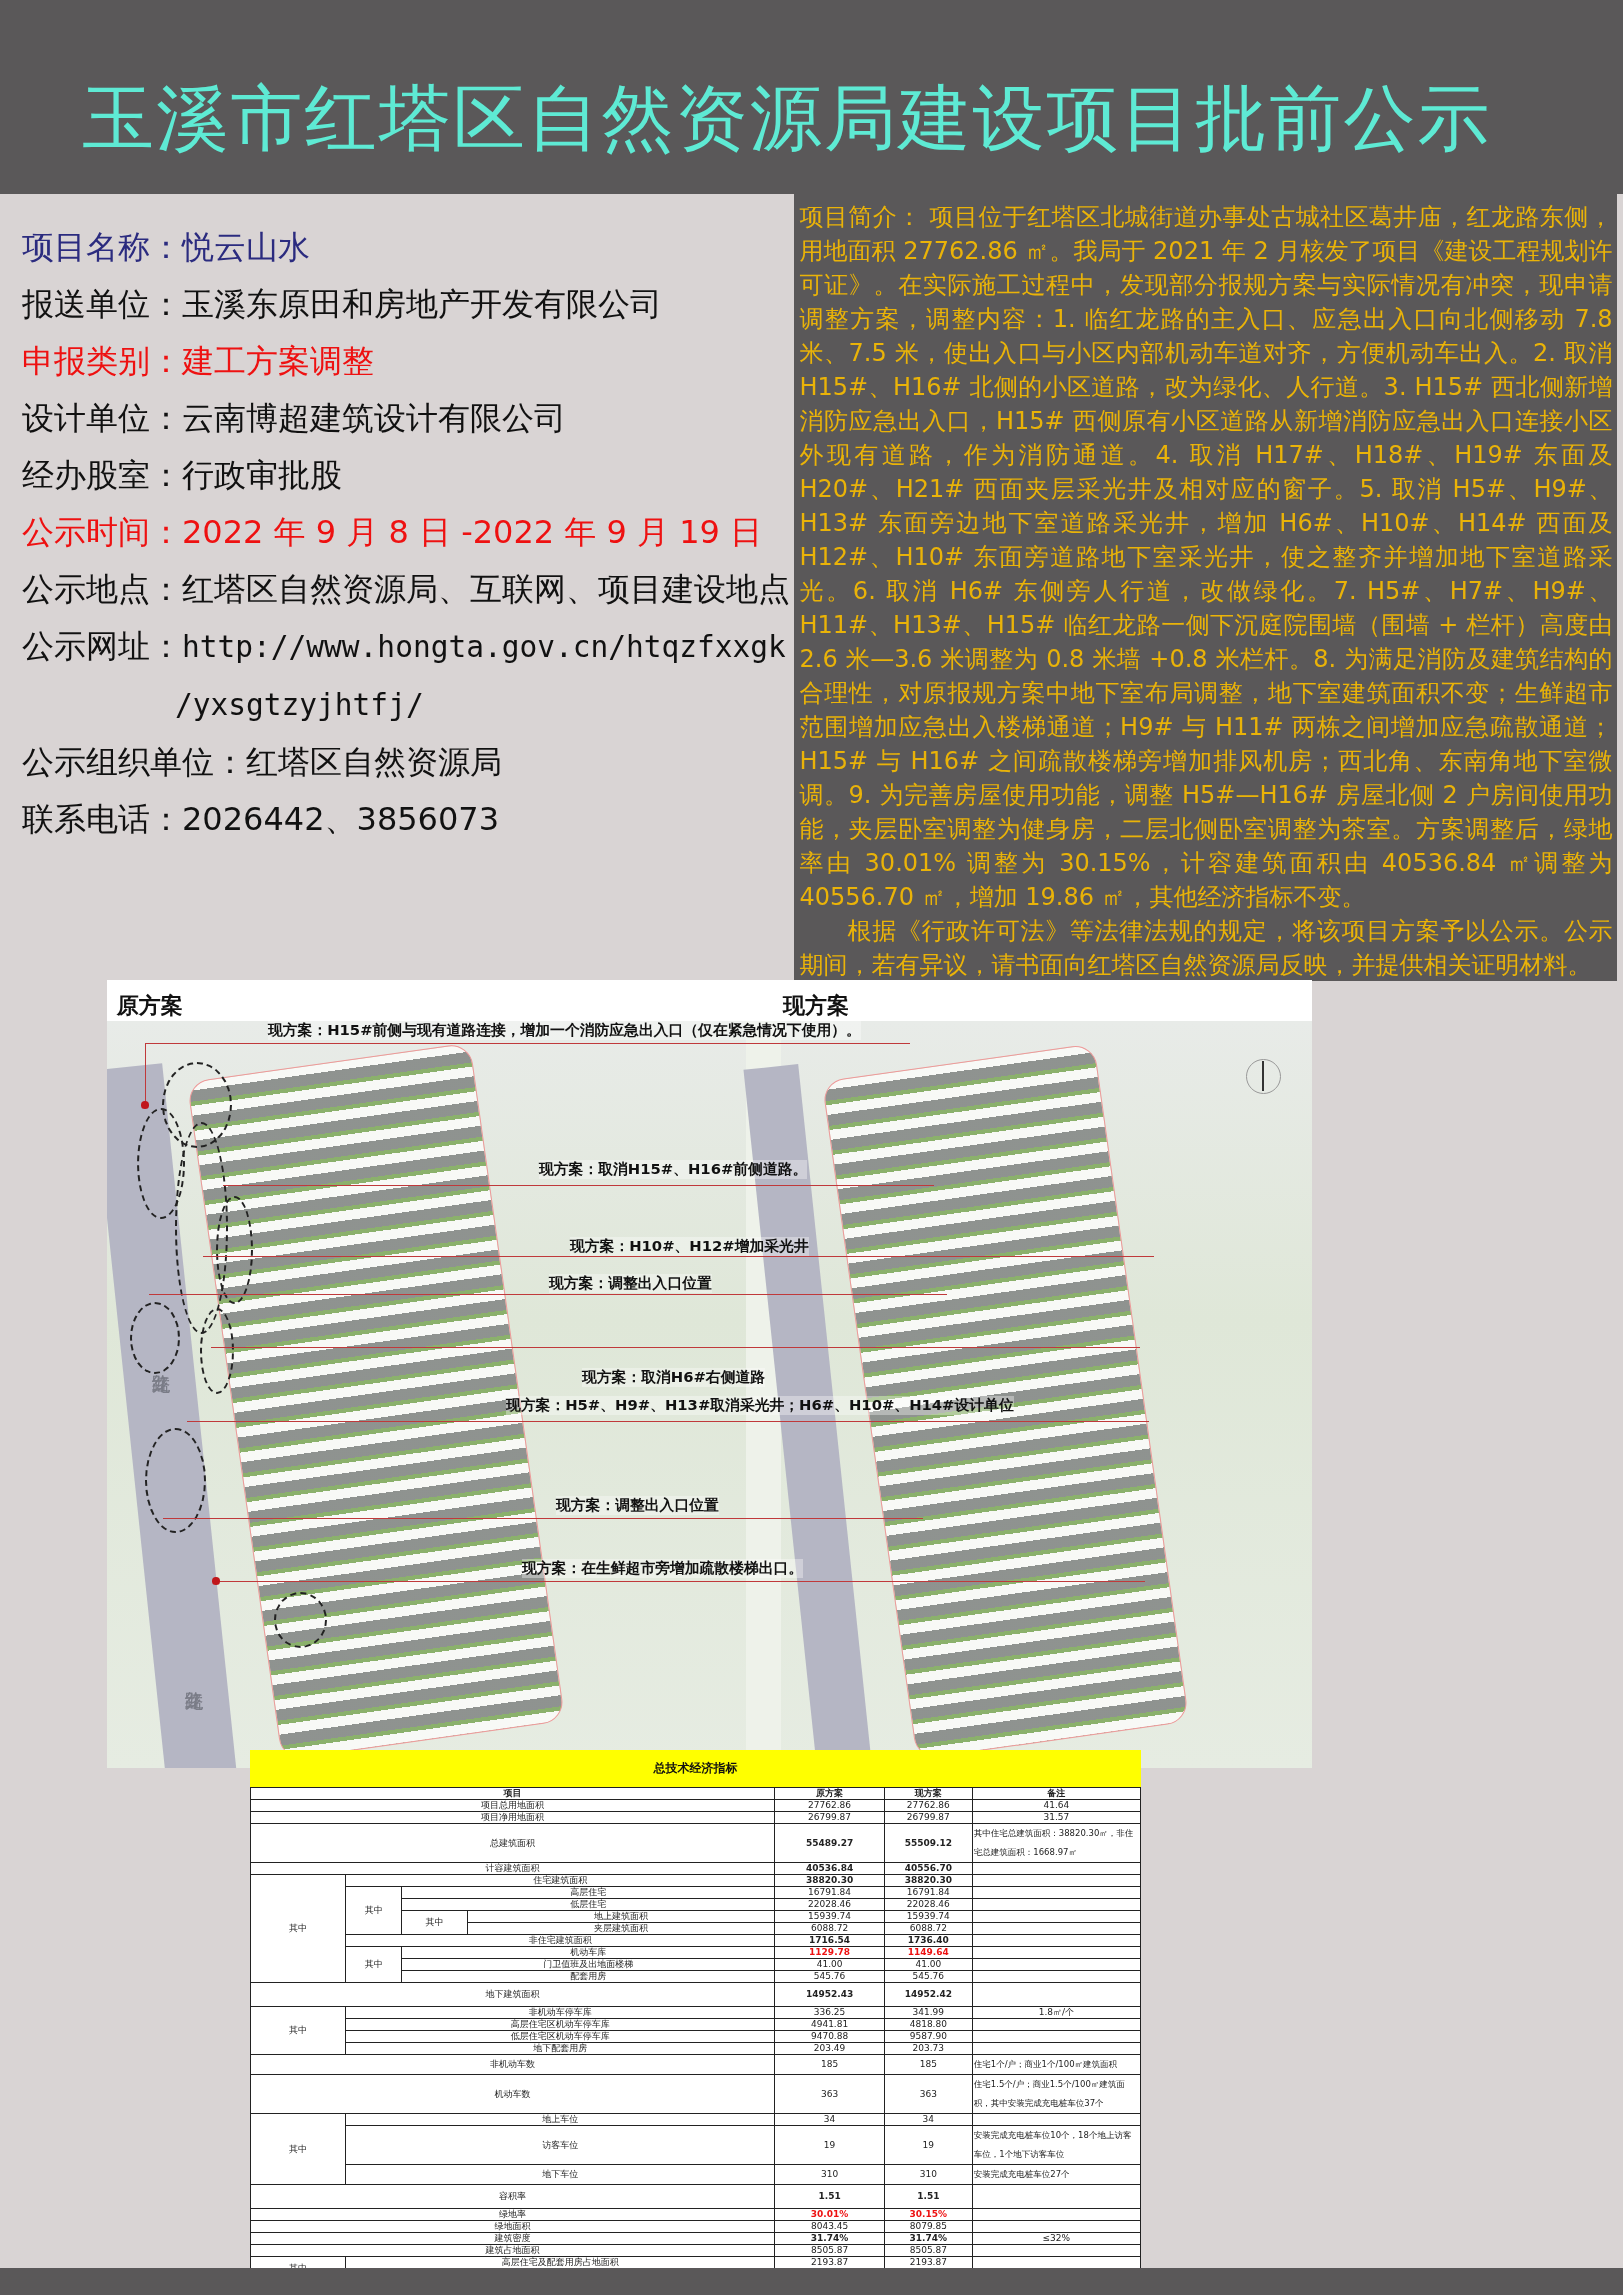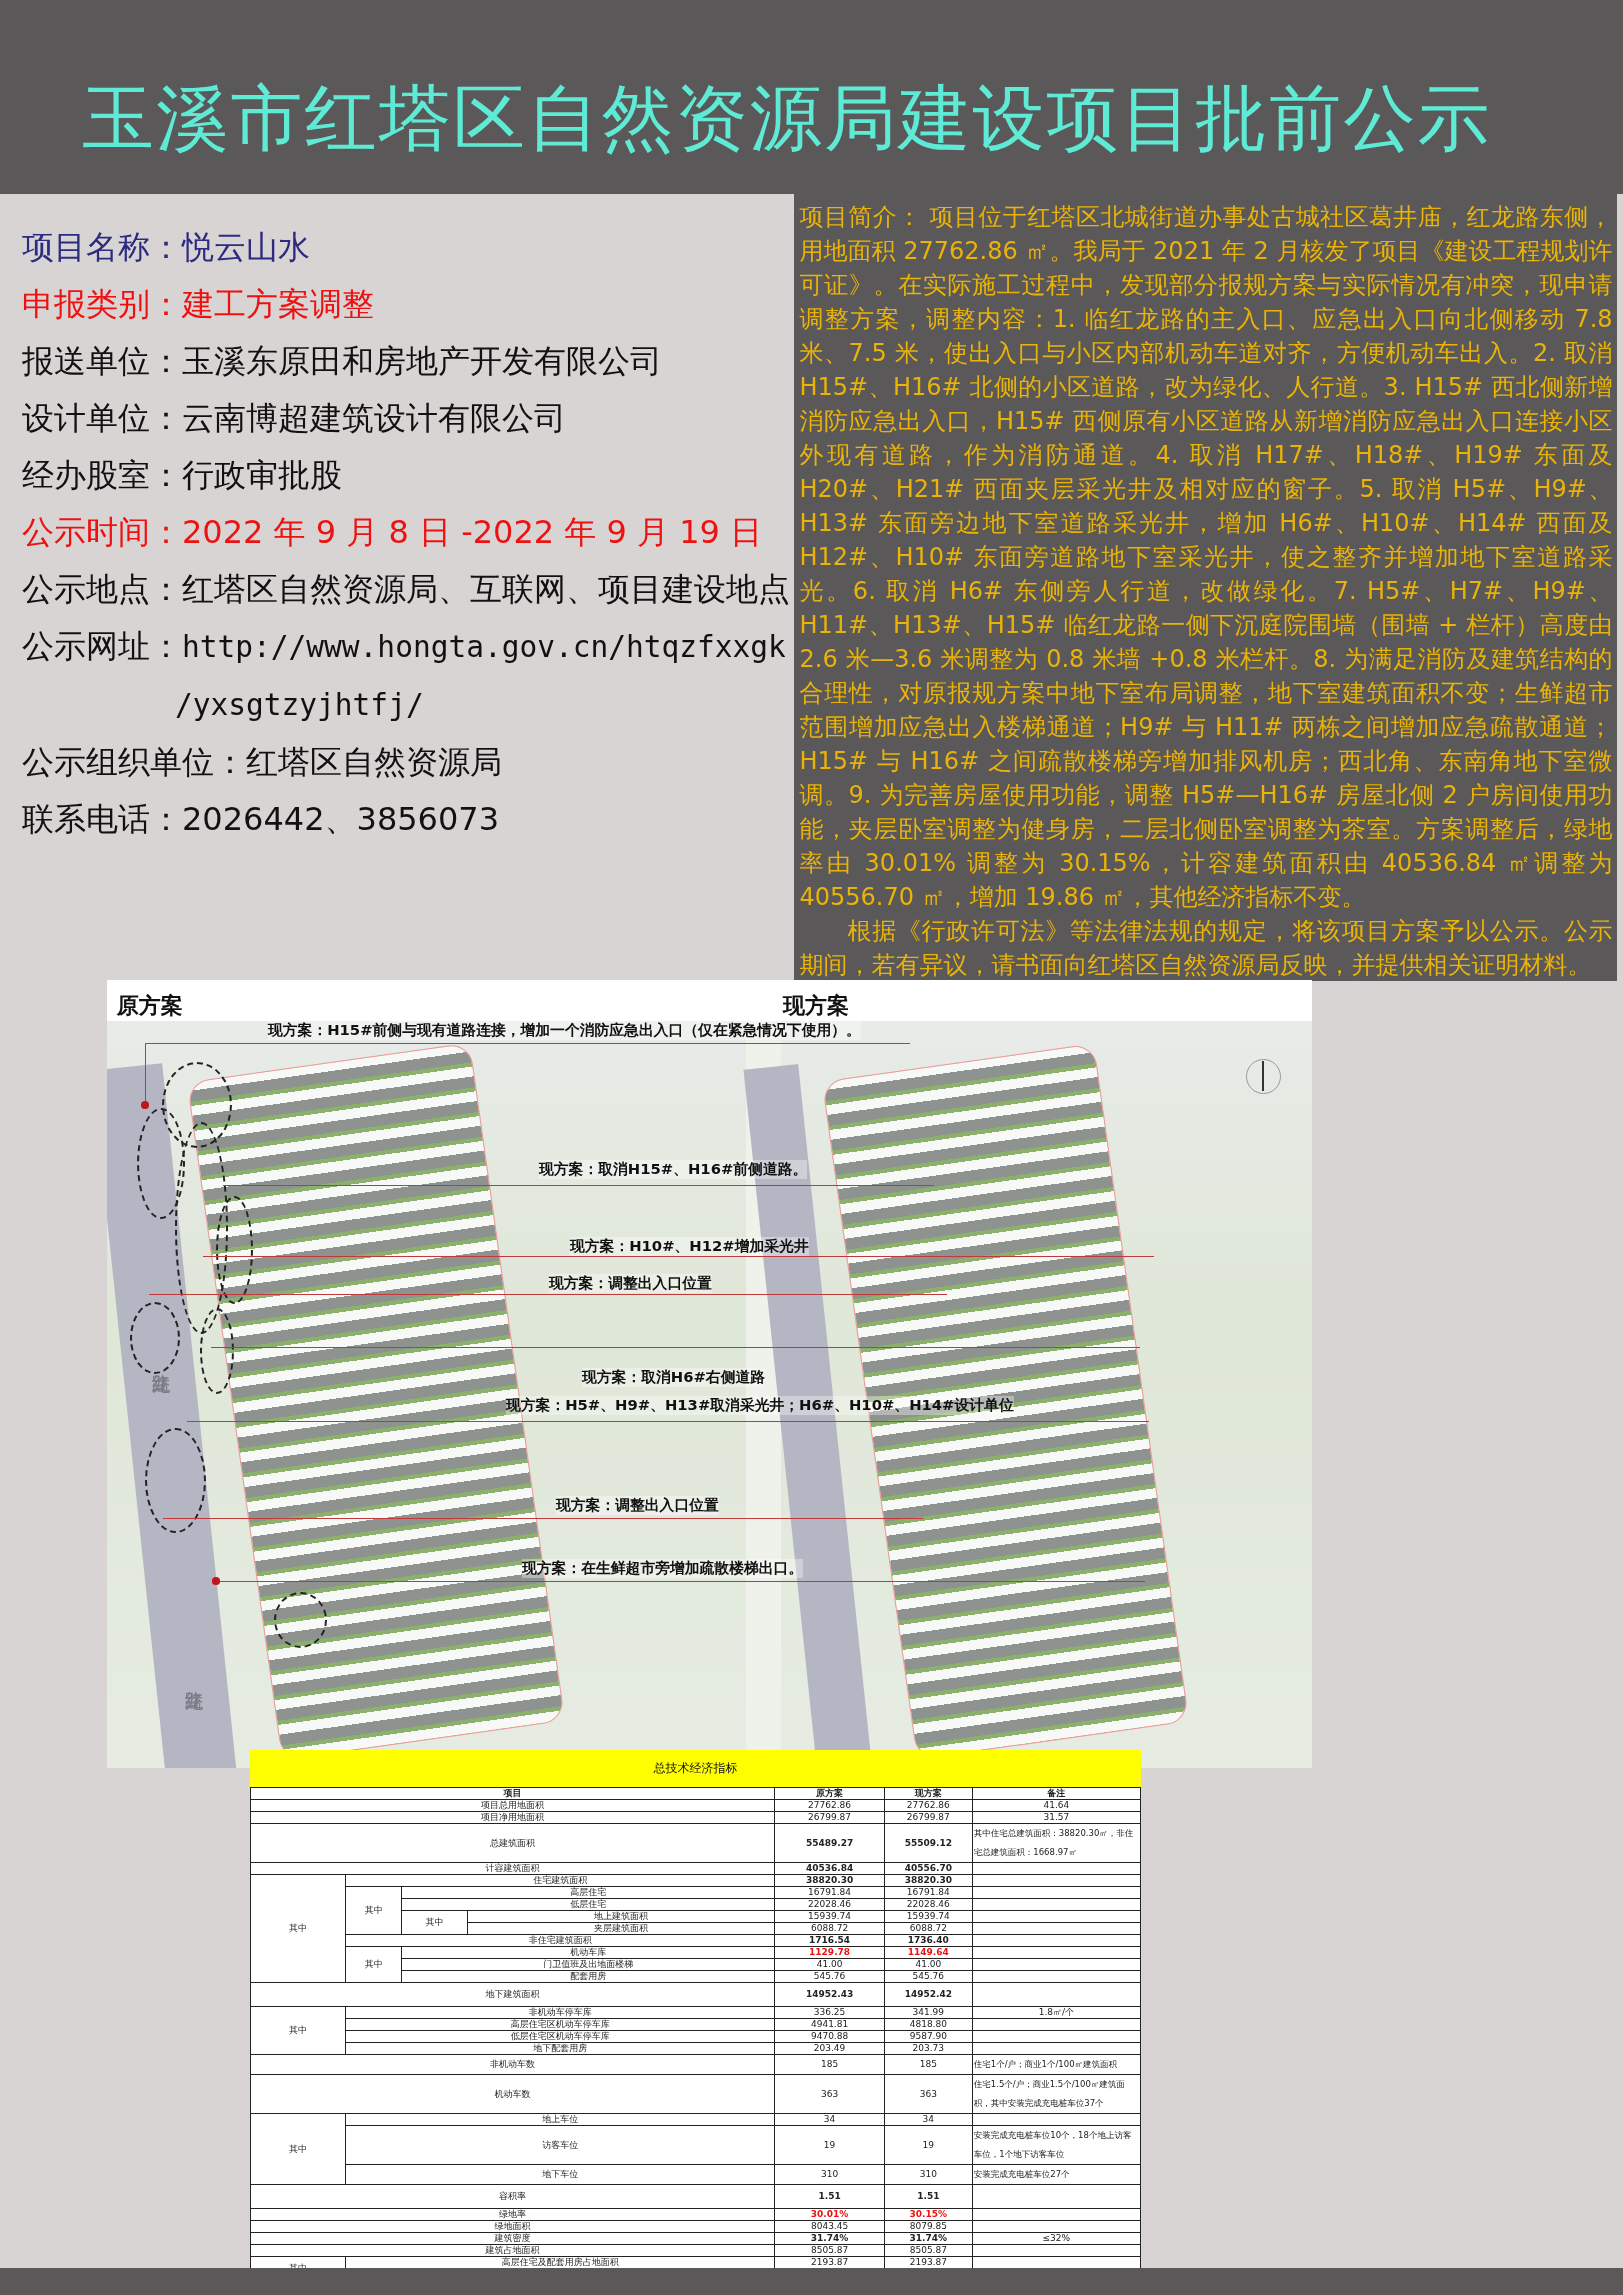--- a/index.html
+++ b/index.html
@@ -62,42 +62,42 @@
   .dot { position:absolute; width:7.7px; height:7.7px; background:#c0161b; border-radius:50%; }
   .north { position:absolute; width:33px; height:33px; border:1.1px solid #999; border-radius:50%; }
   .north::after { content:""; position:absolute; left:15.3px; top:1.1px; width:1.6px; height:29.5px; background:#333; }
   .vertical-road-label { position:absolute; font-size:18.6px; color:#7a7c87; writing-mode:vertical-rl; }
   .table-wrap {
     position:absolute; left:250px; top:1750px; width:891px; height:518px;
     background:#ffffff;
   }
   .table-title {
     height:37px; background:#ffff00; text-align:center; line-height:37px;
-    font-size:12px; font-weight:normal; color:#111;
+    font-size:12px; font-weight:bold; color:#111;
   }
   table { border-collapse:collapse; width:100%; table-layout:fixed; font-family:"DejaVu Sans",sans-serif; font-size:9px; color:#222; }
   td, th { border:0.8px solid #222; text-align:center; padding:0 1.1px; height:11px; line-height:10.4px; font-weight:normal; overflow:hidden; white-space:nowrap; }
   th { font-weight:bold; }
   td.note { text-align:left; white-space:normal; font-size:8.5px; line-height:19px; }
   td.b { font-weight:bold; }
   td.r { color:#e11; font-weight:bold; }
   td.tall { height:23px; }
   .footer { position:absolute; left:0; top:2268px; width:1623px; height:27px; background:#5a5859; }
 </style>
 </head>
 <body>
 
 <div class="header">
   <h1>玉溪市红塔区自然资源局建设项目批前公示</h1>
 </div>
 
 <div class="info">
   <div class="row blue"><span>项目名称：</span><span>悦云山水</span></div>
+  <div class="row"><span>报送单位：</span><span>玉溪东原田和房地产开发有限公司</span></div>
   <div class="row red"><span>申报类别：</span><span>建工方案调整</span></div>
-  <div class="row"><span>报送单位：</span><span>玉溪东原田和房地产开发有限公司</span></div>
   <div class="row"><span>设计单位：</span><span>云南博超建筑设计有限公司</span></div>
   <div class="row"><span>经办股室：</span><span>行政审批股</span></div>
   <div class="row red"><span>公示时间：</span><span>2022 年 9 月 8 日 -2022 年 9 月 19 日</span></div>
   <div class="row"><span>公示地点：</span><span>红塔区自然资源局、互联网、项目建设地点</span></div>
   <div class="row"><span>公示网址：</span><span class="url">http://www.hongta.gov.cn/htqzfxxgk</span></div>
   <div class="row url-cont"><span class="url">/yxsgtzyjhtfj/</span></div>
   <div class="row"><span>公示组织单位：</span><span>红塔区自然资源局</span></div>
   <div class="row"><span>联系电话：</span><span>2026442、3856073</span></div>
 </div>
 

